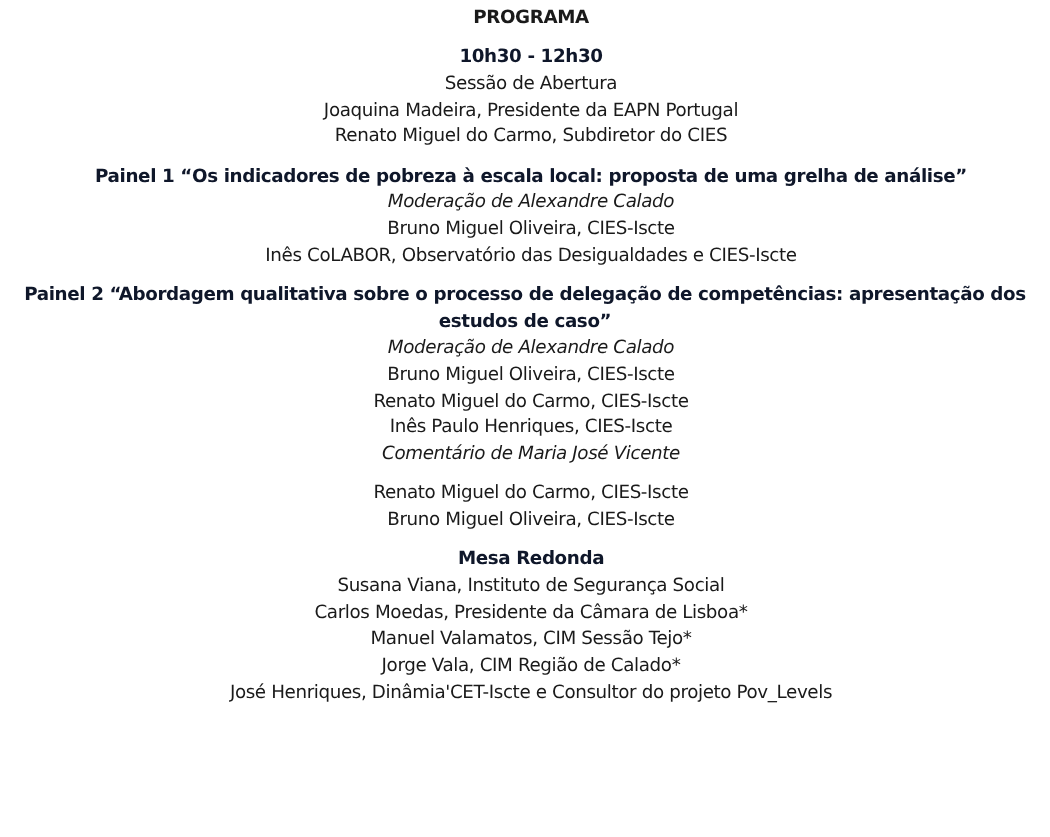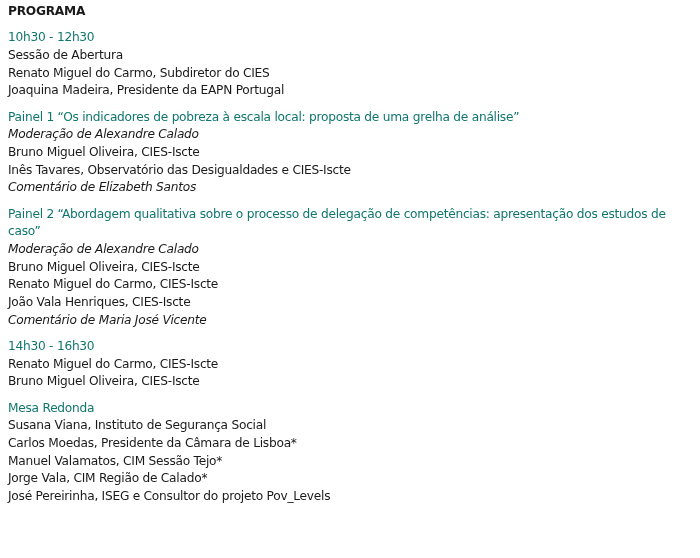--- a/index.html
+++ b/index.html
@@ -12,34 +12,35 @@
       height: 558px;
       overflow: hidden;
       font-family: "DejaVu Sans", sans-serif;
       color: #1a1a1a;
     }
     .page {
       position: relative;
       padding: 3px 0 0 8px;
       box-sizing: border-box;
       width: 700px;
+      text-align: center;
     }
     .line {
       font-size: 12.2px;
       line-height: 17.7px;
       white-space: nowrap;
       letter-spacing: -0.25px;
     }
     .wrap {
       white-space: normal;
       width: 684px;
     }
     .bold {
-      font-weight: normal;
-      color: #0f766e;
+      font-weight: bold;
+      color: #0f172a;
     }
     .italic {
       font-style: italic;
     }
     .title {
       font-weight: bold;
       margin-bottom: 8.5px;
     }
     .section {
       margin-bottom: 8.5px;
@@ -51,49 +52,47 @@
 </head>
 <body>
 
 <div class="page">
 
   <div class="line title">PROGRAMA</div>
 
   <div class="section">
     <div class="line bold">10h30 - 12h30</div>
     <div class="line">Sessão de Abertura</div>
+    <div class="line">Joaquina Madeira, Presidente da EAPN Portugal</div>
     <div class="line">Renato Miguel do Carmo, Subdiretor do CIES</div>
-    <div class="line">Joaquina Madeira, Presidente da EAPN Portugal</div>
   </div>
 
   <div class="section">
     <div class="line bold">Painel 1 “Os indicadores de pobreza à escala local: proposta de uma grelha de análise”</div>
     <div class="line italic">Moderação de Alexandre Calado</div>
     <div class="line">Bruno Miguel Oliveira, CIES-Iscte</div>
-    <div class="line">Inês Tavares, Observatório das Desigualdades e CIES-Iscte</div>
-    <div class="line italic">Comentário de Elizabeth Santos</div>
+    <div class="line">Inês CoLABOR, Observatório das Desigualdades e CIES-Iscte</div>
   </div>
 
   <div class="section">
     <div class="line bold wrap">Painel 2 “Abordagem qualitativa sobre o processo de delegação de competências: apresentação dos estudos de caso”</div>
     <div class="line italic">Moderação de Alexandre Calado</div>
     <div class="line">Bruno Miguel Oliveira, CIES-Iscte</div>
     <div class="line">Renato Miguel do Carmo, CIES-Iscte</div>
-    <div class="line">João Vala Henriques, CIES-Iscte</div>
+    <div class="line">Inês Paulo Henriques, CIES-Iscte</div>
     <div class="line italic">Comentário de Maria José Vicente</div>
   </div>
 
   <div class="section">
-    <div class="line bold">14h30 - 16h30</div>
     <div class="line">Renato Miguel do Carmo, CIES-Iscte</div>
     <div class="line">Bruno Miguel Oliveira, CIES-Iscte</div>
   </div>
 
   <div class="section">
     <div class="line bold">Mesa Redonda</div>
     <div class="line">Susana Viana, Instituto de Segurança Social</div>
     <div class="line">Carlos Moedas, Presidente da Câmara de Lisboa*</div>
     <div class="line">Manuel Valamatos, CIM Sessão Tejo*</div>
     <div class="line">Jorge Vala, CIM Região de Calado*</div>
-    <div class="line">José Pereirinha, ISEG e Consultor do projeto Pov_Levels</div>
+    <div class="line">José Henriques, Dinâmia'CET-Iscte e Consultor do projeto Pov_Levels</div>
   </div>
 
 </div>
 
 </body></html>

